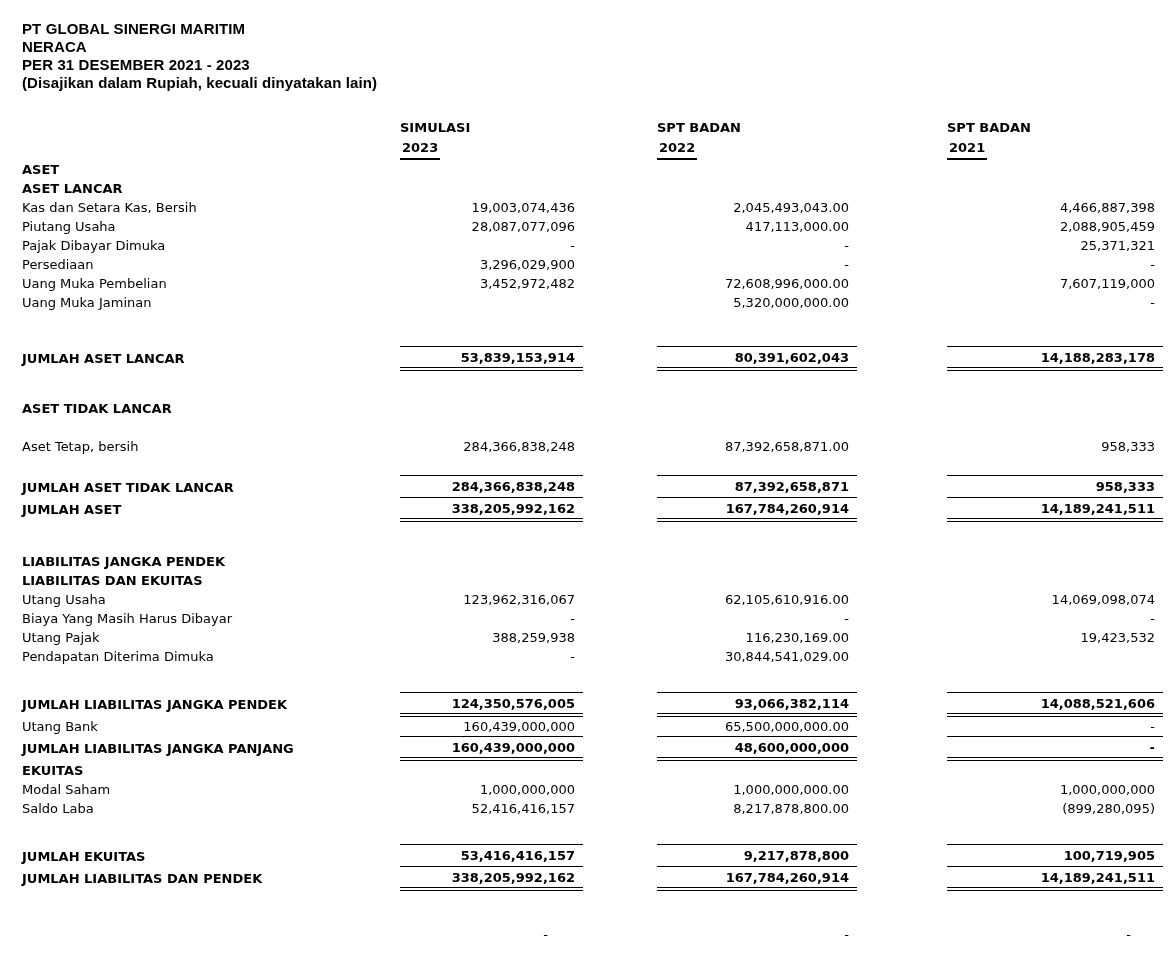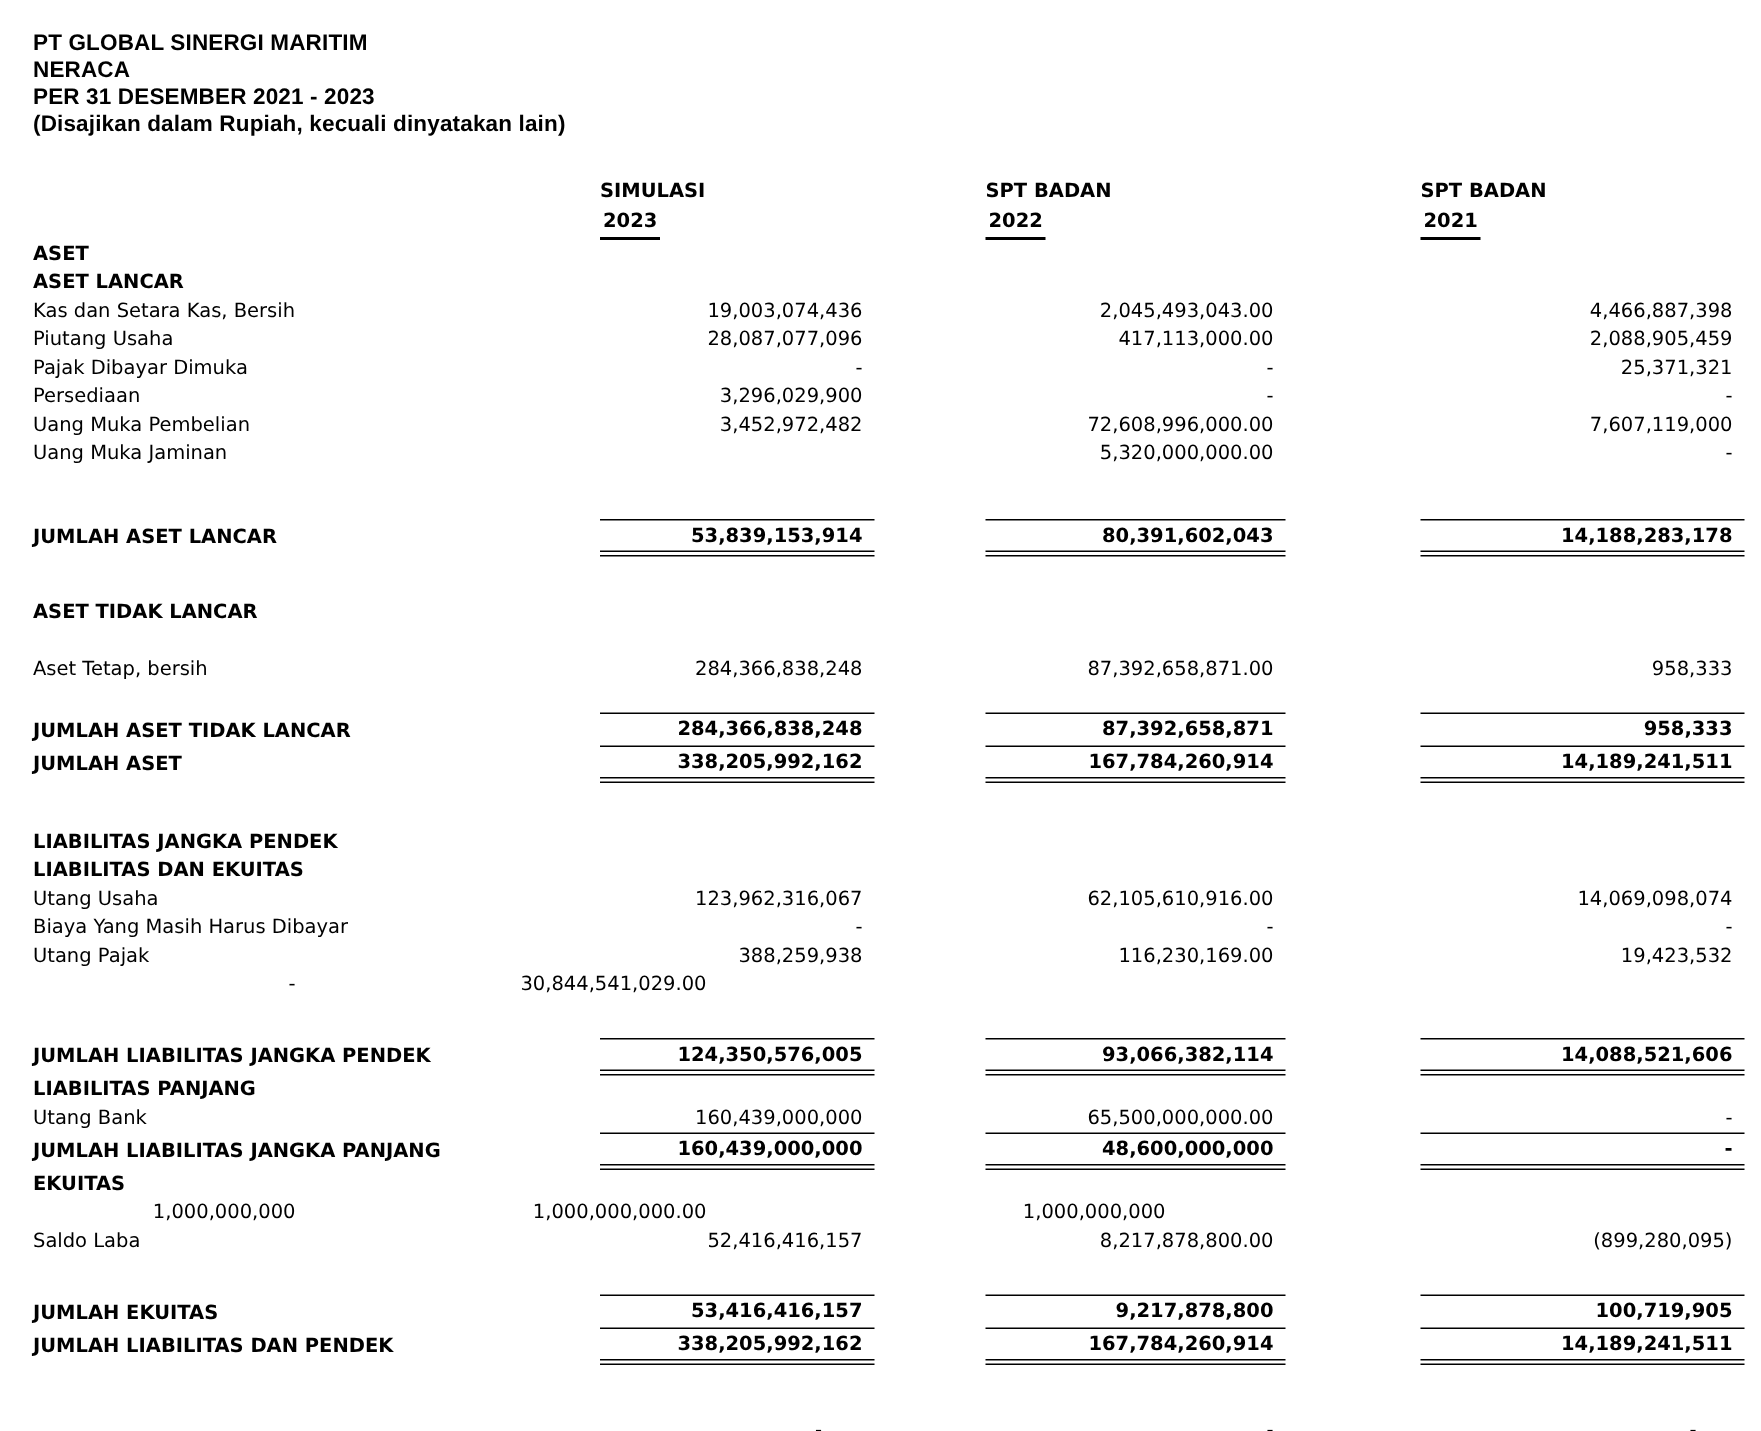--- a/index.html
+++ b/index.html
@@ -216,37 +216,37 @@
         </div>
         <div class="row item">
           <div class="c label">Utang Pajak</div>
           <div class="c v v1">388,259,938</div>
           <div class="c g1"></div>
           <div class="c v v2">116,230,169.00</div>
           <div class="c g2"></div>
           <div class="c v v3">19,423,532</div>
         </div>
         <div class="row item">
+          <div class="c label">Pendapatan Diterima Dimuka</div>
           <div class="c v v1">-</div>
           <div class="c g1"></div>
           <div class="c v v2">30,844,541,029.00</div>
           <div class="c g2"></div>
           <div class="c v v3"></div>
         </div>
         <div class="row spacer" style="height: 26px;"></div>
         <div class="row total">
           <div class="c label">JUMLAH LIABILITAS JANGKA PENDEK</div>
           <div class="c v v1">124,350,576,005</div>
           <div class="c g1"></div>
           <div class="c v v2">93,066,382,114</div>
           <div class="c g2"></div>
           <div class="c v v3">14,088,521,606</div>
         </div>
         <div class="row section">
-          <div class="c label">LIABILITAS PANJANG</div>
           <div class="c v v1"></div>
           <div class="c g1"></div>
           <div class="c v v2"></div>
           <div class="c g2"></div>
           <div class="c v v3"></div>
         </div>
         <div class="row item">
           <div class="c label">Utang Bank</div>
           <div class="c v v1">160,439,000,000</div>
           <div class="c g1"></div>
@@ -264,20 +264,21 @@
         </div>
         <div class="row section">
           <div class="c label">EKUITAS</div>
           <div class="c v v1"></div>
           <div class="c g1"></div>
           <div class="c v v2"></div>
           <div class="c g2"></div>
           <div class="c v v3"></div>
         </div>
         <div class="row item">
+          <div class="c label">Modal Saham</div>
           <div class="c v v1">1,000,000,000</div>
           <div class="c g1"></div>
           <div class="c v v2">1,000,000,000.00</div>
           <div class="c g2"></div>
           <div class="c v v3">1,000,000,000</div>
         </div>
         <div class="row item">
           <div class="c label">Saldo Laba</div>
           <div class="c v v1">52,416,416,157</div>
           <div class="c g1"></div>

